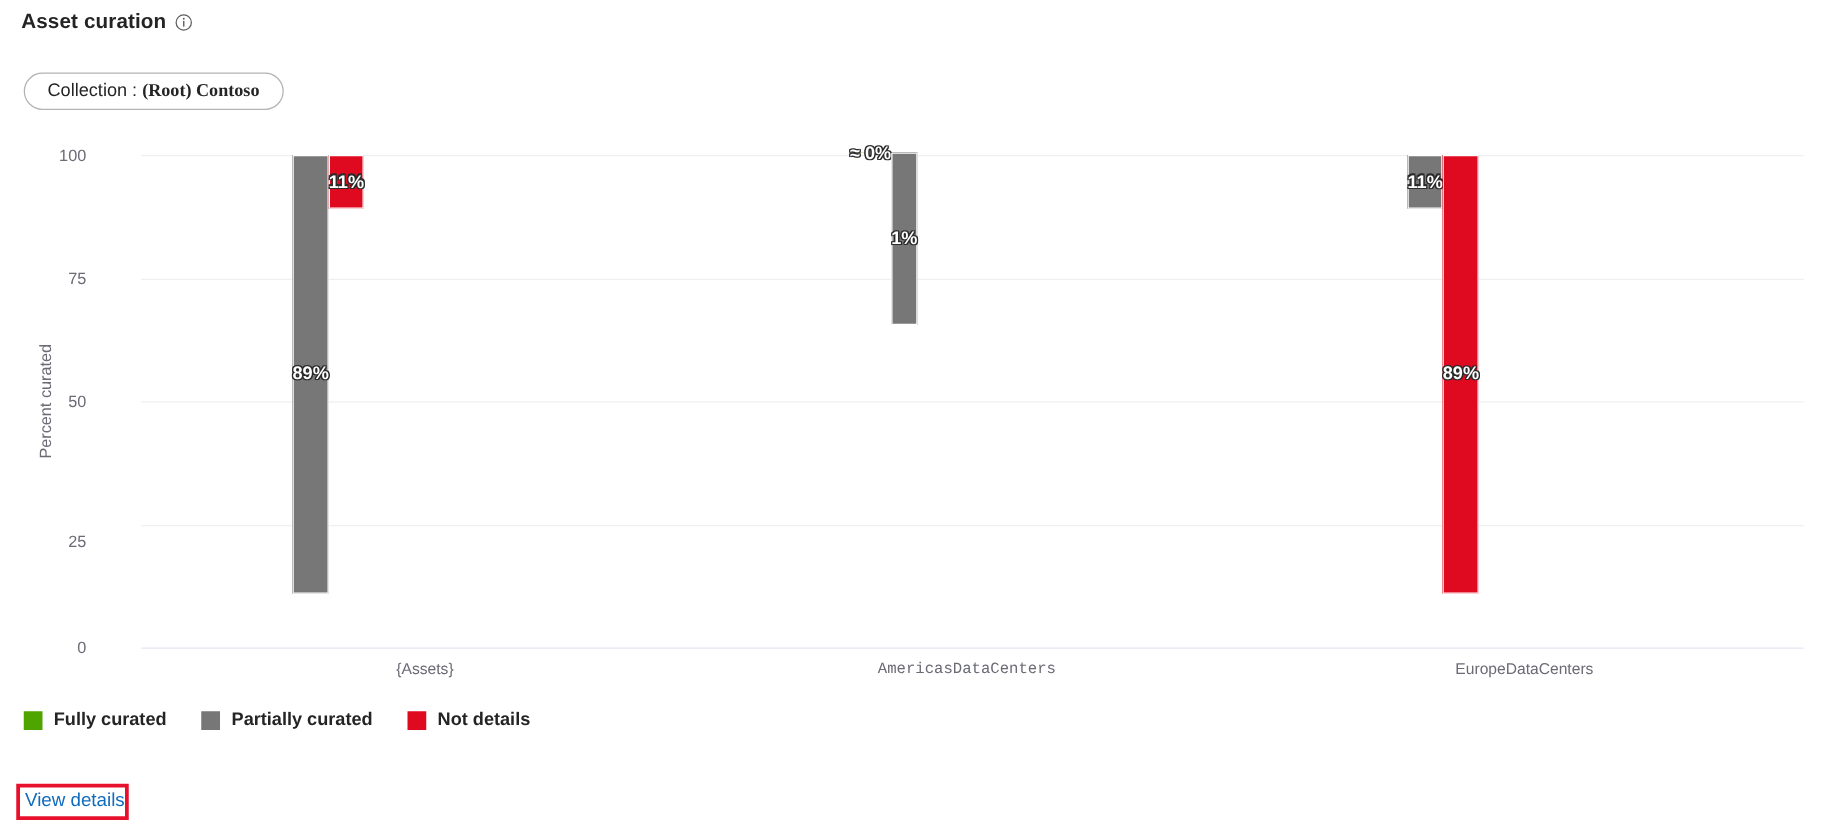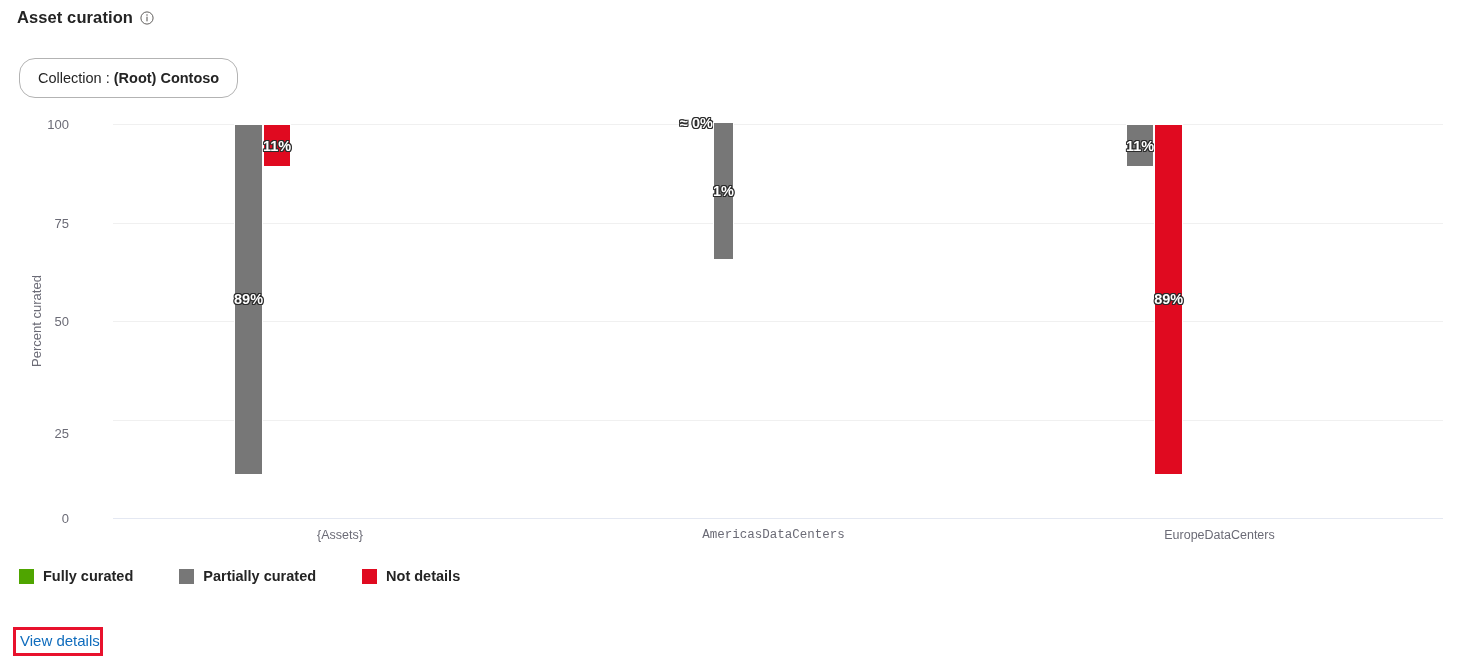--- a/index.html
+++ b/index.html
@@ -43,32 +43,32 @@
 
   
   #filter-row {
     position: absolute;
     left: 19px;
     top: 58px;
   }
   .filter-pill {
     display: inline-flex;
     align-items: center;
-    height: 40px;
+    height: 30px;
     padding: 0 18px;
     border: 1px solid #b3b3b3;
     border-radius: 16px;
     background: #ffffff;
     font-size: 14.5px;
     color: #242424;
     white-space: nowrap;
     cursor: pointer;
   }
   .filter-pill .f-label { font-weight: normal; }
-  .filter-pill .f-value { font-weight: bold; margin-left: 4px; }
+  .filter-pill .f-value { font-weight: bold; margin-left: 4px; font-family: Liberation Serif, serif; }
 
   
   #chart {
     position: absolute;
     left: 0;
     top: 0;
     width: 1469px;
     height: 560px;
   }
   
@@ -148,21 +148,21 @@
     white-space: nowrap;
   }
 
   
   #legend {
     position: absolute;
     left: 19px;
     top: 568px;
     display: flex;
     align-items: center;
-    gap: 46px;
+    gap: 28px;
   }
   .legend-item {
     display: flex;
     align-items: center;
     gap: 9px;
     cursor: pointer;
   }
   .legend-swatch {
     width: 15px;
     height: 15px;

